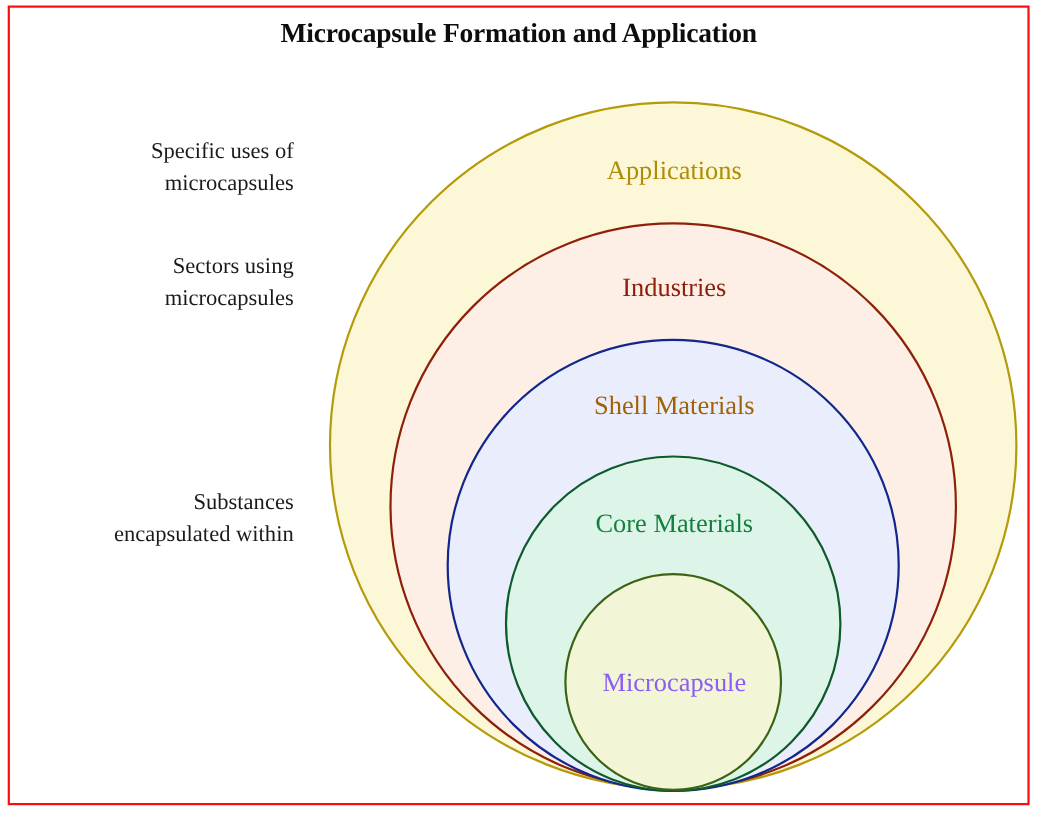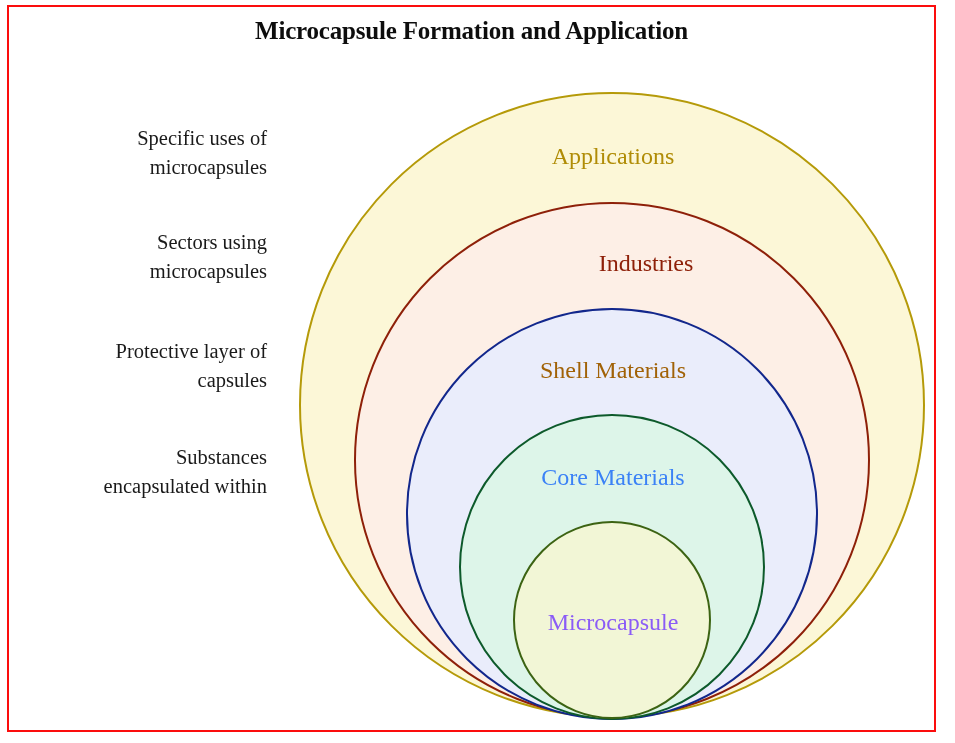--- a/index.html
+++ b/index.html
@@ -76,36 +76,34 @@
 <div id="canvas">
 
   <div id="frame"></div>
 
   <div id="title">Microcapsule Formation and Application</div>
 
   <div class="side-label" id="label-0">Specific uses of
 microcapsules</div>
   <div class="side-label" id="label-1">Sectors using
 microcapsules</div>
-  <div class="side-label" id="label-2">Protective layer of
-capsules</div>
   <div class="side-label" id="label-3">Substances
 encapsulated within</div>
 
   <svg id="rings" viewBox="0 0 955 743">
     <g id="ring-shapes">
         <circle cx="612" cy="405" r="312" fill="#fcf7d7" stroke="#b59a09" stroke-width="2"></circle>
         <circle cx="612" cy="460" r="257" fill="#fdefe6" stroke="#8e2009" stroke-width="2"></circle>
         <circle cx="612" cy="514" r="205" fill="#eaedfb" stroke="#12278c" stroke-width="2"></circle>
         <circle cx="612" cy="567" r="152" fill="#ddf5e9" stroke="#0d5a2b" stroke-width="2"></circle>
         <circle cx="612" cy="620" r="98" fill="#f2f6d6" stroke="#3c6313" stroke-width="2"></circle>
       </g>
   </svg>
 
   <div id="ring-labels">
       <div class="ring-text" style="left: 613px; top: 156px; color: rgb(176, 140, 6);">Applications</div>
-      <div class="ring-text" style="left: 613px; top: 263px; color: rgb(142, 32, 9); margin-left: 33px;">Industries</div>
+      <div class="ring-text" style="left: 613px; top: 263px; color: rgb(142, 32, 9);">Industries</div>
       <div class="ring-text" style="left: 613px; top: 370px; color: #a16207;">Shell Materials</div>
-      <div class="ring-text" style="left: 613px; top: 477px; color: #3b82f6;">Core Materials</div>
+      <div class="ring-text" style="left: 613px; top: 477px; color: #15803d;">Core Materials</div>
       <div class="ring-text" style="left: 613px; top: 622px; color: #8b5cf6;">Microcapsule</div>
     </div>
 
 </div>
 
 </body></html>

